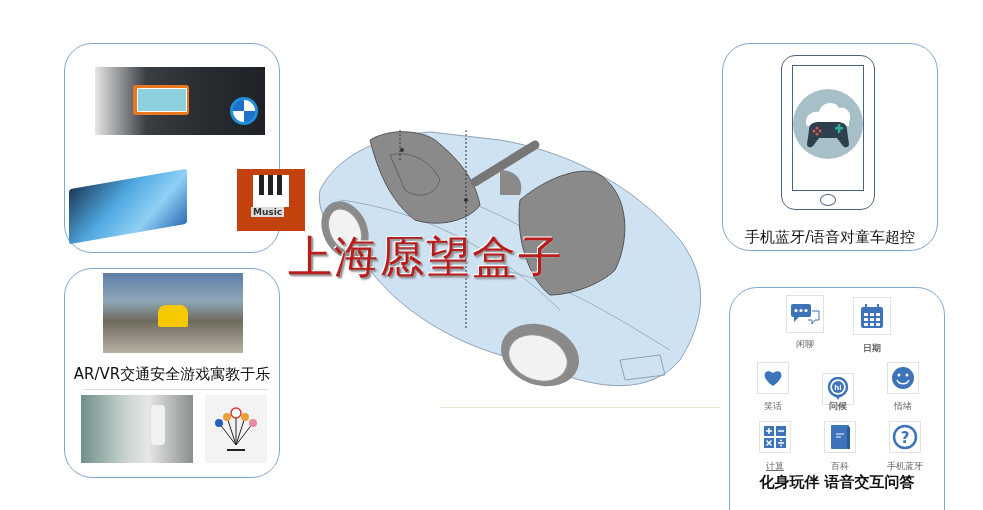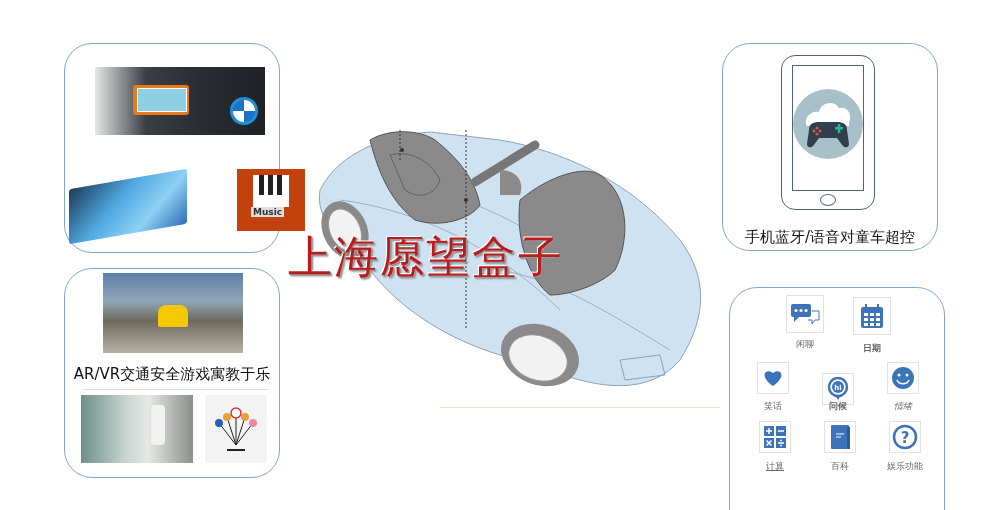--- a/index.html
+++ b/index.html
@@ -172,21 +172,21 @@
   <div class="icon-label" style="left:78px;top:112px;font-weight:bold;">问候</div>
 
   <div class="icon-tile" style="left:157px;top:74px;">
     <svg width="24" height="24" viewBox="0 0 24 24">
       <circle cx="12" cy="12" r="11" fill="#3d73b8"></circle>
       <circle cx="8" cy="9" r="1.5" fill="#fff"></circle>
         <circle cx="16" cy="9" r="1.5" fill="#fff"></circle>
       <path d="M6,14 C8,19 16,19 18,14" fill="none" stroke="#fff" stroke-width="1.5"></path>
     </svg>
   </div>
-  <div class="icon-label" style="left:143px;top:112px;font-style:italic;">情绪</div>
+  <div class="icon-label" style="left:143px;top:112px;">情绪</div>
 
   <div class="icon-tile" style="left:29px;top:133px;">
     <svg width="24" height="24" viewBox="0 0 24 24">
       <rect x="1" y="1" width="10" height="10" fill="#3d73b8"></rect>
         <rect x="13" y="1" width="10" height="10" fill="#3d73b8"></rect>
       <rect x="1" y="13" width="10" height="10" fill="#3d73b8"></rect>
         <rect x="13" y="13" width="10" height="10" fill="#3d73b8"></rect>
       <g stroke="#fff" stroke-width="1.5">
         <line x1="3" y1="6" x2="9" y2="6"></line>
           <line x1="6" y1="3" x2="6" y2="9"></line>
@@ -210,15 +210,16 @@
     </svg>
   </div>
   <div class="icon-label" style="left:80px;top:172px;">百科</div>
 
   <div class="icon-tile" style="left:159px;top:133px;">
     <svg width="26" height="26" viewBox="0 0 26 26">
       <circle cx="13" cy="13" r="11" fill="none" stroke="#3d73b8" stroke-width="2.5"></circle>
       <text x="13" y="18.5" font-size="15" font-weight="bold" fill="#3d73b8" text-anchor="middle" font-family="DejaVu Sans, sans-serif">?</text>
     </svg>
   </div>
-  <div class="icon-label" style="left:145px;top:172px;">娱乐功能</div>
-
+  <div class="icon-label" style="left:145px;top:172px;">手机蓝牙</div>
+
+  <div class="caption" style="top:185px;font-size:15px;font-weight:bold;">化身玩伴  语音交互问答</div>
 </div>
 
 </body></html>

